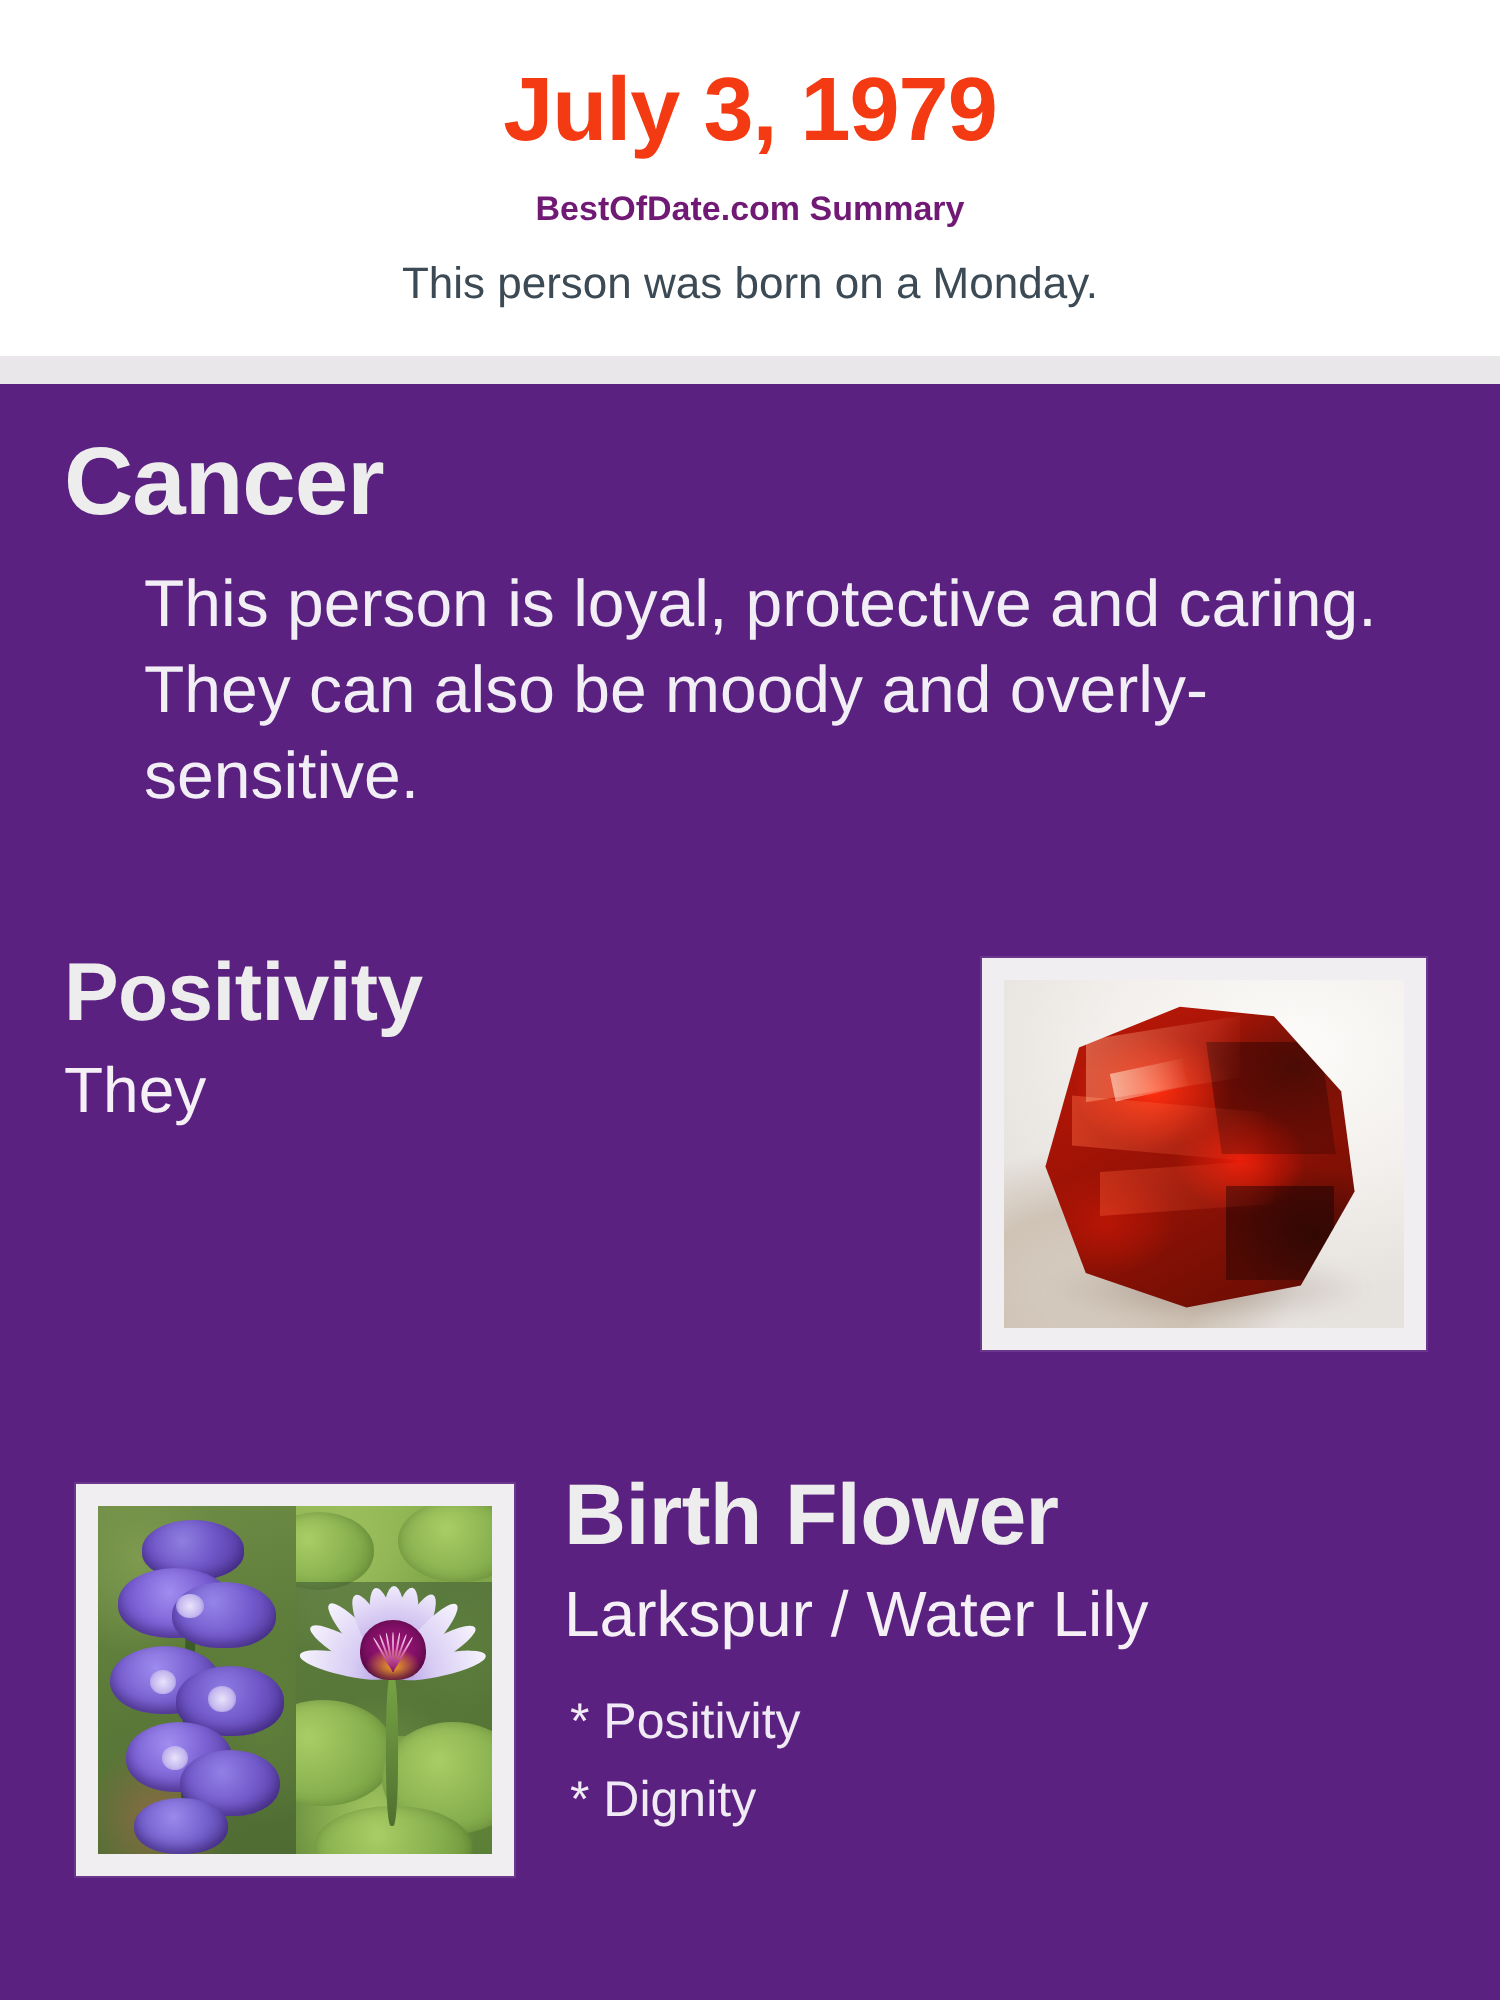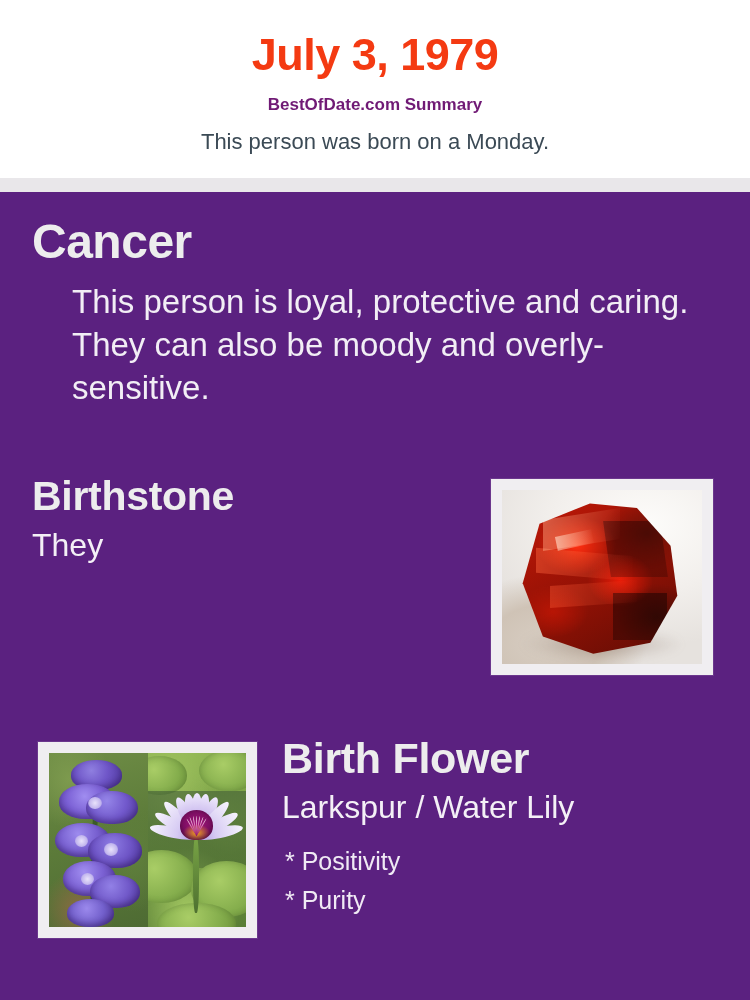--- a/index.html
+++ b/index.html
@@ -296,21 +296,21 @@
   <div class="header-divider"></div>
 
   <div class="body-panel">
 
     <div class="zodiac">
       <div class="zodiac-name">Cancer</div>
       <div class="zodiac-desc">This person is loyal, protective and caring. They can also be moody and overly-sensitive.</div>
     </div>
 
     <div class="stone-block">
-      <div class="block-heading">Birthstone</div>
+      <div class="block-heading">Positivity</div>
       <div class="block-value">They</div>
     </div>
 
     <div class="photo-frame frame-stone">
       <div class="photo">
         <div class="ruby-scene">
           <div class="ruby-shadow"></div>
           <div class="ruby">
             <div class="ruby-facet rf4"></div>
             <div class="ruby-facet rf5"></div>
@@ -377,18 +377,18 @@
 
         </div>
       </div>
     </div>
 
     <div class="flower-block">
       <div class="block-heading">Birth Flower</div>
       <div class="block-value">Larkspur / Water Lily</div>
       <ul class="trait-list">
         <li>* Positivity</li>
-        <li>* Purity</li>
+        <li>* Dignity</li>
       </ul>
     </div>
 
   </div>
 </div>
 
 </body></html>

